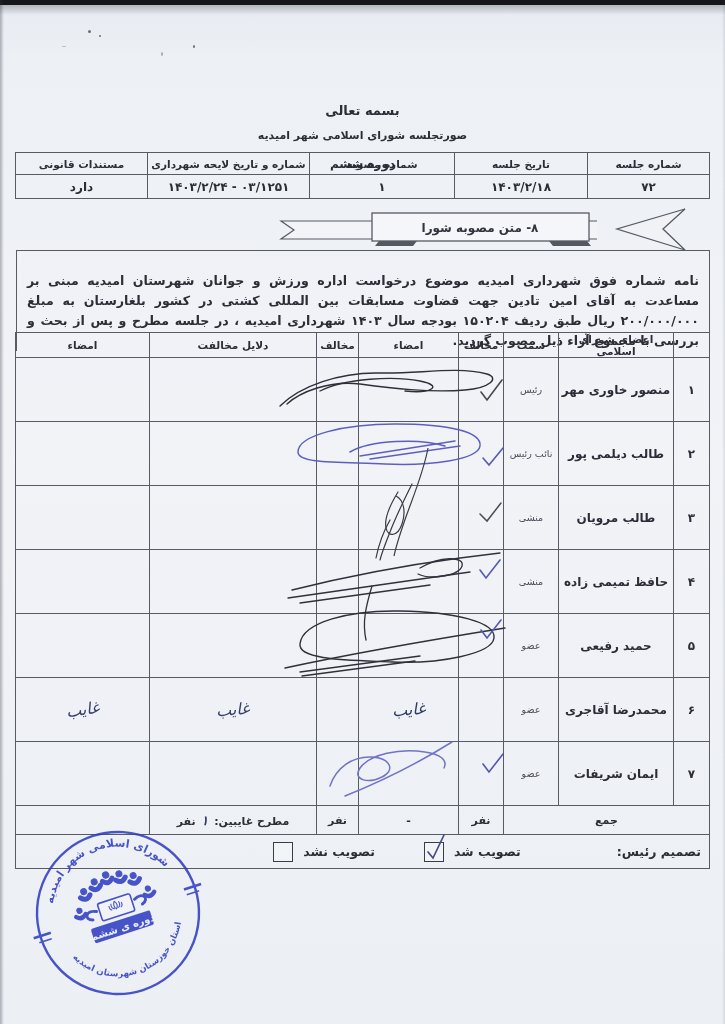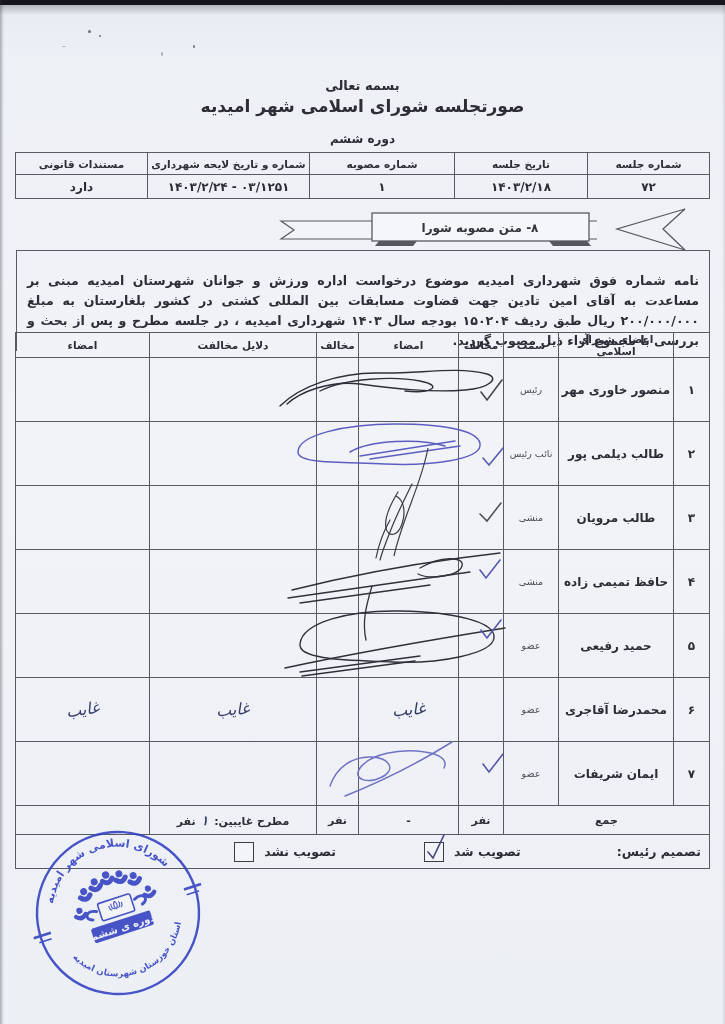--- a/index.html
+++ b/index.html
@@ -9,23 +9,23 @@
     font-family:"DejaVu Sans",sans-serif;
     color:#2c2d36;
     direction:rtl;
   }
   .scan-topbar{position:absolute;top:0;left:0;width:725px;height:5px;background:#15151b;}
   .scan-topfade{position:absolute;top:5px;left:0;width:725px;height:10px;background:linear-gradient(180deg,rgba(40,42,52,.28),rgba(40,42,52,0));}
   .scan-leftedge{position:absolute;top:0;left:0;width:4px;height:1024px;background:linear-gradient(90deg,rgba(45,48,60,.35),rgba(45,48,60,0));}
   .scan-rightedge{position:absolute;top:0;right:0;width:3px;height:1024px;background:linear-gradient(270deg,rgba(45,48,60,.12),rgba(45,48,60,0));}
   .speck{position:absolute;background:#2a2b33;border-radius:50%;opacity:.65;}
 
-  .hdr{position:absolute;left:0;width:725px;text-align:center;font-weight:700;}
+  .hdr{position:absolute;left:0;width:725px;text-align:center;font-weight:700;margin-top:25px;}
   .hdr1{top:78px;font-size:13px;}
-  .hdr2{top:96px;font-size:17px;}
+  .hdr2{top:104px;font-size:11px;}
   .hdr3{top:132px;font-size:12px;}
 
   table{table-layout:fixed;border-collapse:collapse;position:absolute;}
   td,th{border:1px solid #585a64;padding:0;text-align:center;vertical-align:middle;overflow:visible;}
 
   .info-table{top:152px;right:15px;width:694px;}
   .info-table th{height:21px;font-size:10.5px;font-weight:700;}
   .info-table td{height:23px;font-size:12px;font-weight:700;}
 
   .banner-svg{position:absolute;top:204px;right:28px;}
@@ -41,21 +41,21 @@
   .c-name{font-size:12px;font-weight:700;}
   .c-pos{font-size:9.5px;font-weight:400;color:#4a4b55;}
   .hand{display:inline-block;font-size:16px;font-weight:400;font-style:italic;color:#37406b;transform:rotate(-5deg);letter-spacing:1px;}
   .sum-row td{height:28px;font-size:11px;font-weight:700;}
   .hand-digit{font-style:italic;color:#303a5e;font-size:13px;padding:0 2px;}
   .dec-row td{height:33px;}
   .dec-wrap{display:flex;align-items:center;height:100%;padding-right:8px;font-size:12.5px;font-weight:700;}
   .dec-label{flex:0 0 auto;}
   .dec-grp{display:flex;align-items:center;gap:10px;}
   .g1{margin-right:96px;justify-content:center;}
-  .g2{margin-right:88px;padding-left:45px;}
+  .g2{margin-right:49px;padding-left:45px;}
   .chk{position:relative;width:18px;height:18px;border:1.4px solid #3a3c46;background:rgba(255,255,255,.25);}
   .chk svg{position:absolute;left:-2px;top:-12px;overflow:visible;}
 
   .ink-layer{position:absolute;top:0;left:0;pointer-events:none;}
   .stamp-svg{position:absolute;top:813px;left:18px;pointer-events:none;}
   svg text{font-family:"DejaVu Sans",sans-serif;}
 </style>
 </head>
 <body>
 

